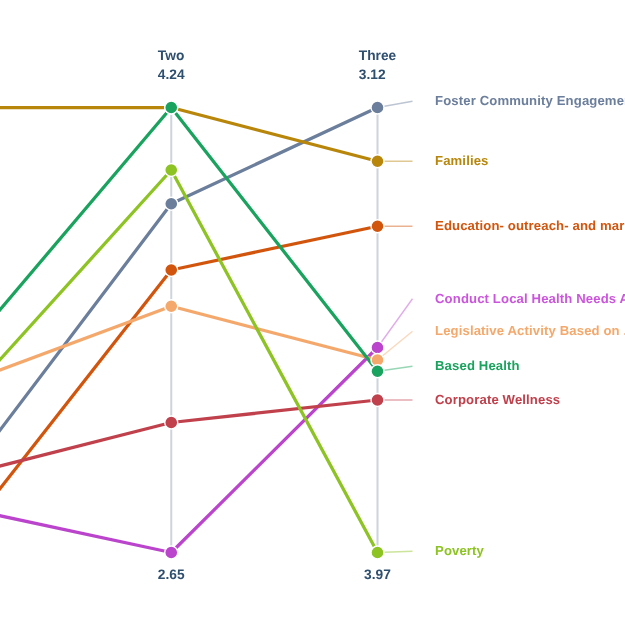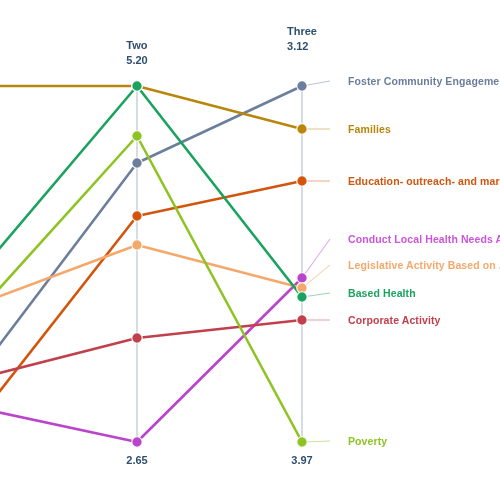--- a/index.html
+++ b/index.html
@@ -94,30 +94,30 @@
       <circle cx="137" cy="86" r="5.2" fill="#1aa35e" stroke="#ffffff" stroke-width="1.1"></circle>
       <circle cx="302" cy="297" r="5.2" fill="#1aa35e" stroke="#ffffff" stroke-width="1.1"></circle>
       <circle cx="137" cy="338" r="5.2" fill="#c0404c" stroke="#ffffff" stroke-width="1.1"></circle>
       <circle cx="302" cy="320" r="5.2" fill="#c0404c" stroke="#ffffff" stroke-width="1.1"></circle>
       <circle cx="137" cy="136" r="5.2" fill="#8dc322" stroke="#ffffff" stroke-width="1.1"></circle>
       <circle cx="302" cy="442" r="5.2" fill="#8dc322" stroke="#ffffff" stroke-width="1.1"></circle>
     </svg>
   <div id="overlay">
       <div class="axis-caption" style="left: 137px; top: 38px;">
         <span class="axis-name">Two</span>
-        <span class="axis-val">5.20</span>
+        <span class="axis-val">4.24</span>
       </div>
       <div class="axis-foot" style="left: 137px; top: 454px;">2.65</div>
-      <div class="axis-caption" style="left: 302px; top: 24px;">
+      <div class="axis-caption" style="left: 302px; top: 38px;">
         <span class="axis-name">Three</span>
         <span class="axis-val">3.12</span>
       </div>
       <div class="axis-foot" style="left: 302px; top: 454px;">3.97</div>
       <div class="series-label" style="left: 348px; top: 81px; color: rgb(107, 126, 155);">Foster Community Engagement</div>
       <div class="series-label" style="left: 348px; top: 129px; color: rgb(184, 134, 11);">Families</div>
       <div class="series-label" style="left: 348px; top: 181px; color: rgb(210, 85, 13);">Education- outreach- and marke...</div>
       <div class="series-label" style="left: 348px; top: 239px; color: rgb(204, 85, 221);">Conduct Local Health Needs Ass...</div>
       <div class="series-label" style="left: 348px; top: 265px; color: rgb(245, 168, 107);">Legislative Activity Based on ...</div>
       <div class="series-label" style="left: 348px; top: 293px; color: rgb(26, 163, 94);">Based Health</div>
-      <div class="series-label" style="left: 348px; top: 320px; color: rgb(192, 64, 76);">Corporate Activity</div>
+      <div class="series-label" style="left: 348px; top: 320px; color: rgb(192, 64, 76);">Corporate Wellness</div>
       <div class="series-label" style="left: 348px; top: 441px; color: rgb(141, 195, 34); text-align: right;">Poverty</div>
     </div>
 </div>
 
 </body></html>

